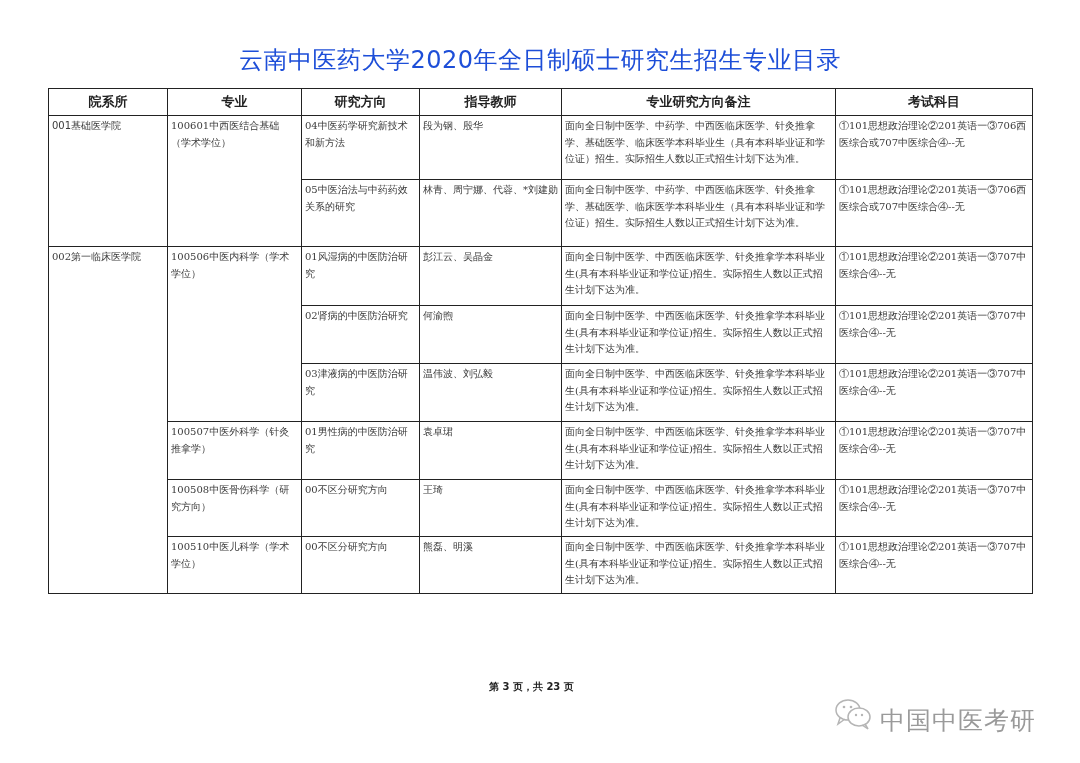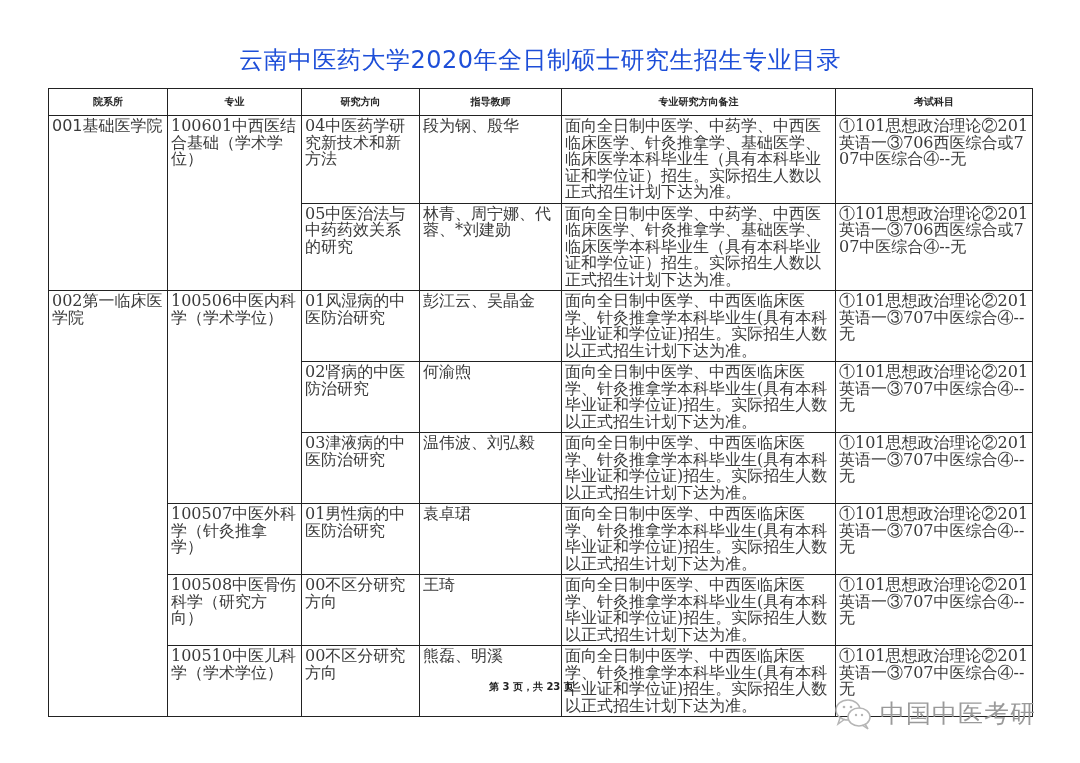--- a/index.html
+++ b/index.html
@@ -4,33 +4,33 @@
   <style>
     html, body { margin: 0; padding: 0; background: #ffffff; }
     body { width: 1080px; height: 763px; position: relative; overflow: hidden;
            font-family: "DejaVu Serif", "Liberation Serif", serif; color: #333; }
     .title { position: absolute; top: 44px; left: 0; width: 1080px; text-align: center;
              font-family: "DejaVu Sans", "Liberation Sans", sans-serif;
              font-size: 24px; color: #1d4ed8; letter-spacing: 0.5px; }
     table.catalog { position: absolute; top: 88px; left: 48px; border-collapse: collapse;
                     table-layout: fixed; width: 984px; }
     table.catalog th, table.catalog td { border: 1.5px solid #222; vertical-align: top;
-                    padding: 2px 3px; font-size: 16px; line-height: 16.5px; color: #3a3a3a;
+                    padding: 2px 3px; font-size: 10px; line-height: 16.5px; color: #3a3a3a;
                     overflow: hidden; word-break: break-all; }
     table.catalog th { height: 22px; text-align: center; vertical-align: middle;
                        font-family: "DejaVu Sans", "Liberation Sans", sans-serif;
-                       font-weight: bold; font-size: 10px; color: #222; margin-left: 48px; }
+                       font-weight: bold; font-size: 13px; color: #222; margin-left: 48px; }
     .sans { font-family: "DejaVu Sans", "Liberation Sans", sans-serif; }
     .r1 { height: 64px; } .r2 { height: 67px; }
     .r3 { height: 59px; } .r4 { height: 58px; margin-top: 40px; } .r5 { height: 58px; }
     .r6 { height: 58px; } .r7 { height: 57px; } .r8 { height: 57px; }
     .footer-page { position: absolute; top: 680px; left: 489px; font-size: 10px;
                    font-family: "DejaVu Sans", "Liberation Sans", sans-serif;
                    color: #222; font-weight: bold; }
-    .watermark { position: absolute; top: 697px; left: 834px; display: flex; align-items: flex-start;
+    .watermark { position: absolute; top: 697px; left: 834px; display: flex; align-items: flex-end;
                  color: #9a9a9a; font-family: "DejaVu Sans", "Liberation Sans", sans-serif;
                  font-size: 25px; letter-spacing: 1px; }
     .watermark svg { margin-right: 6px; }
   </style>
 </head>
 <body>
 
 <div class="title">云南中医药大学2020年全日制硕士研究生招生专业目录</div>
 
 <table class="catalog">

